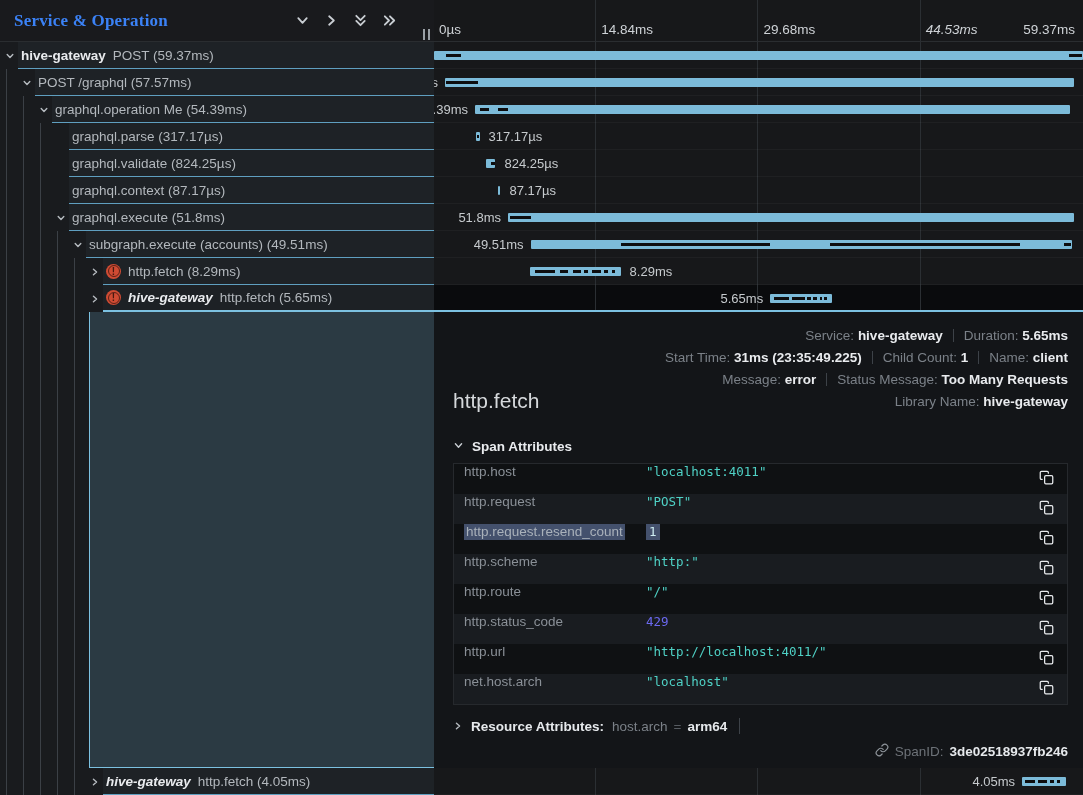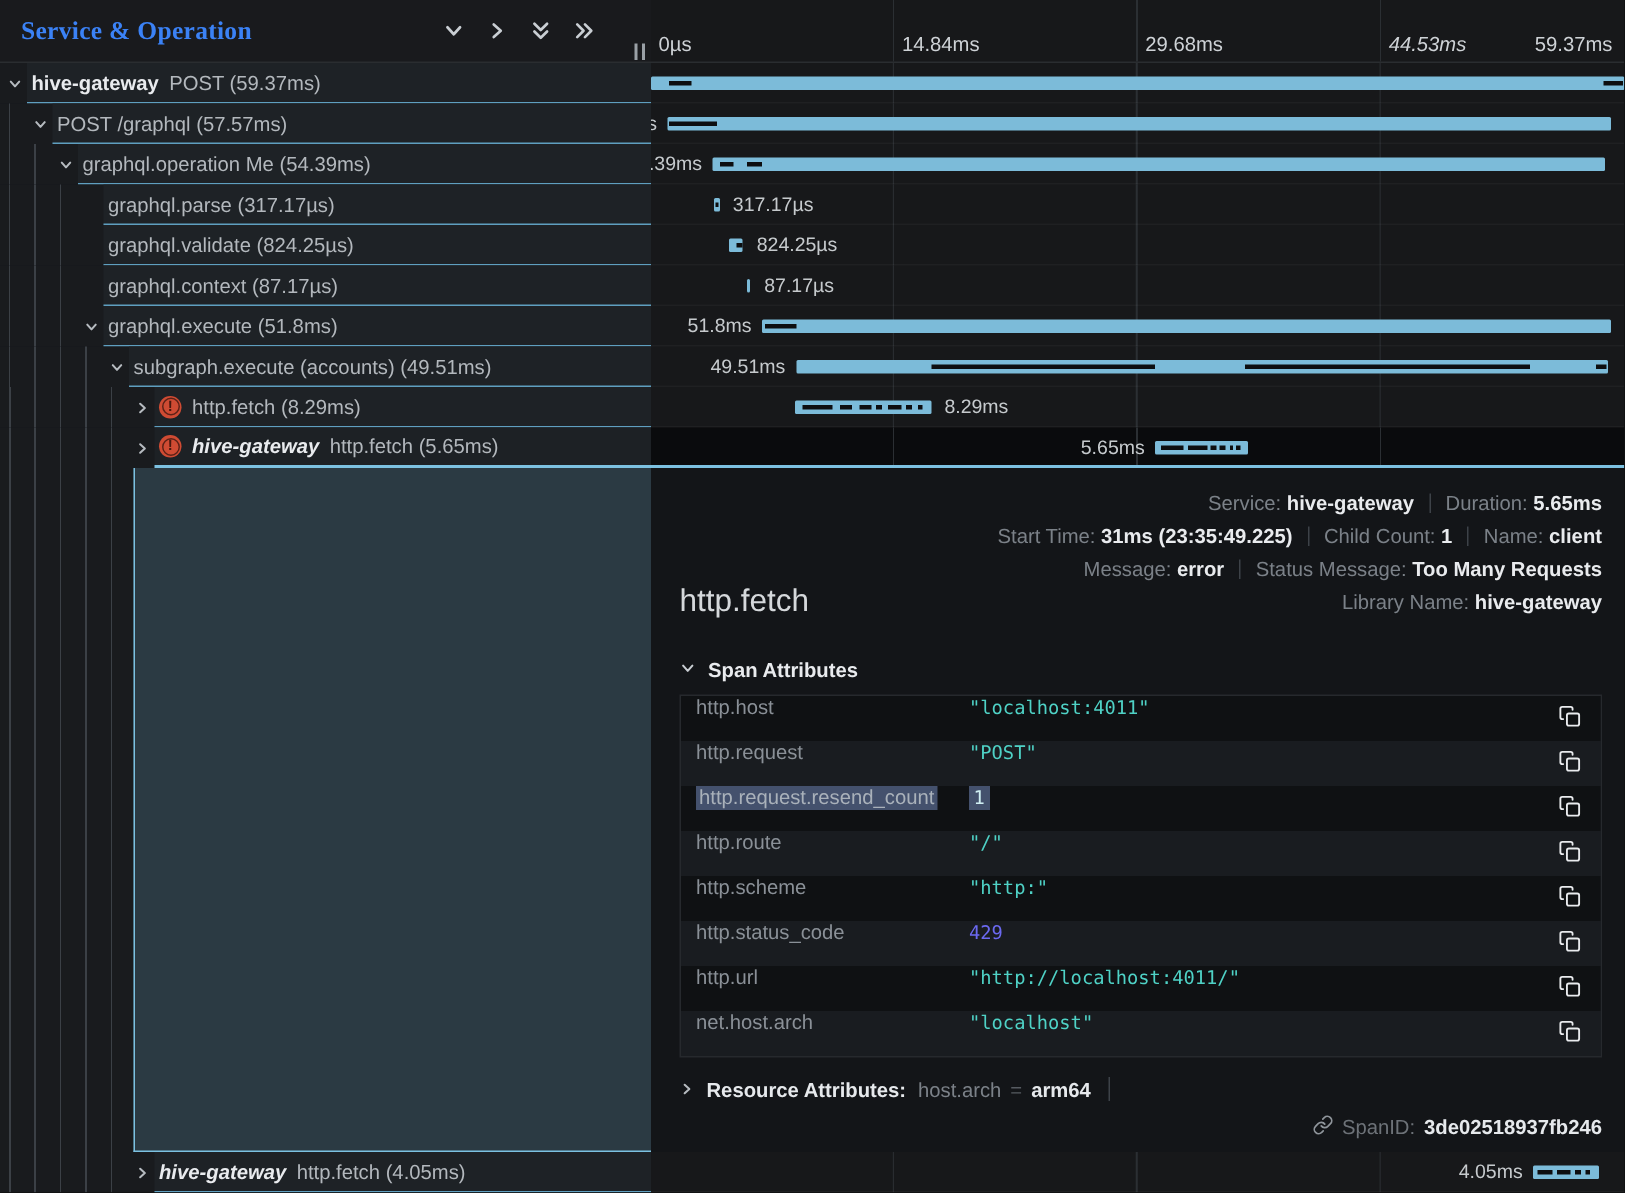--- a/index.html
+++ b/index.html
@@ -375,32 +375,32 @@
             <div class="akey"><span class="hl-k">http.request.resend_count</span></div>
             <div class="aval num"><span class="hl-v">1</span></div>
             <button class="copy-btn">
               <svg viewBox="0 0 24 24" width="15" height="15" fill="none" stroke="#e9ebee" stroke-width="2" stroke-linecap="round" stroke-linejoin="round">
                 <rect x="9" y="9" width="13" height="13" rx="2" ry="2"></rect>
                 <path d="M5 15H4a2 2 0 0 1-2-2V4a2 2 0 0 1 2-2h9a2 2 0 0 1 2 2v1"></path>
               </svg>
             </button>
           </div>
           <div class="arow">
+            <div class="akey">http.scheme</div>
+            <div class="aval">"http:"</div>
+            <button class="copy-btn">
+              <svg viewBox="0 0 24 24" width="15" height="15" fill="none" stroke="#e9ebee" stroke-width="2" stroke-linecap="round" stroke-linejoin="round">
+                <rect x="9" y="9" width="13" height="13" rx="2" ry="2"></rect>
+                <path d="M5 15H4a2 2 0 0 1-2-2V4a2 2 0 0 1 2-2h9a2 2 0 0 1 2 2v1"></path>
+              </svg>
+            </button>
+          </div>
+          <div class="arow">
             <div class="akey">http.route</div>
             <div class="aval">"/"</div>
-            <button class="copy-btn">
-              <svg viewBox="0 0 24 24" width="15" height="15" fill="none" stroke="#e9ebee" stroke-width="2" stroke-linecap="round" stroke-linejoin="round">
-                <rect x="9" y="9" width="13" height="13" rx="2" ry="2"></rect>
-                <path d="M5 15H4a2 2 0 0 1-2-2V4a2 2 0 0 1 2-2h9a2 2 0 0 1 2 2v1"></path>
-              </svg>
-            </button>
-          </div>
-          <div class="arow">
-            <div class="akey">http.scheme</div>
-            <div class="aval">"http:"</div>
             <button class="copy-btn">
               <svg viewBox="0 0 24 24" width="15" height="15" fill="none" stroke="#e9ebee" stroke-width="2" stroke-linecap="round" stroke-linejoin="round">
                 <rect x="9" y="9" width="13" height="13" rx="2" ry="2"></rect>
                 <path d="M5 15H4a2 2 0 0 1-2-2V4a2 2 0 0 1 2-2h9a2 2 0 0 1 2 2v1"></path>
               </svg>
             </button>
           </div>
           <div class="arow">
             <div class="akey">http.status_code</div>
             <div class="aval num">429</div>

